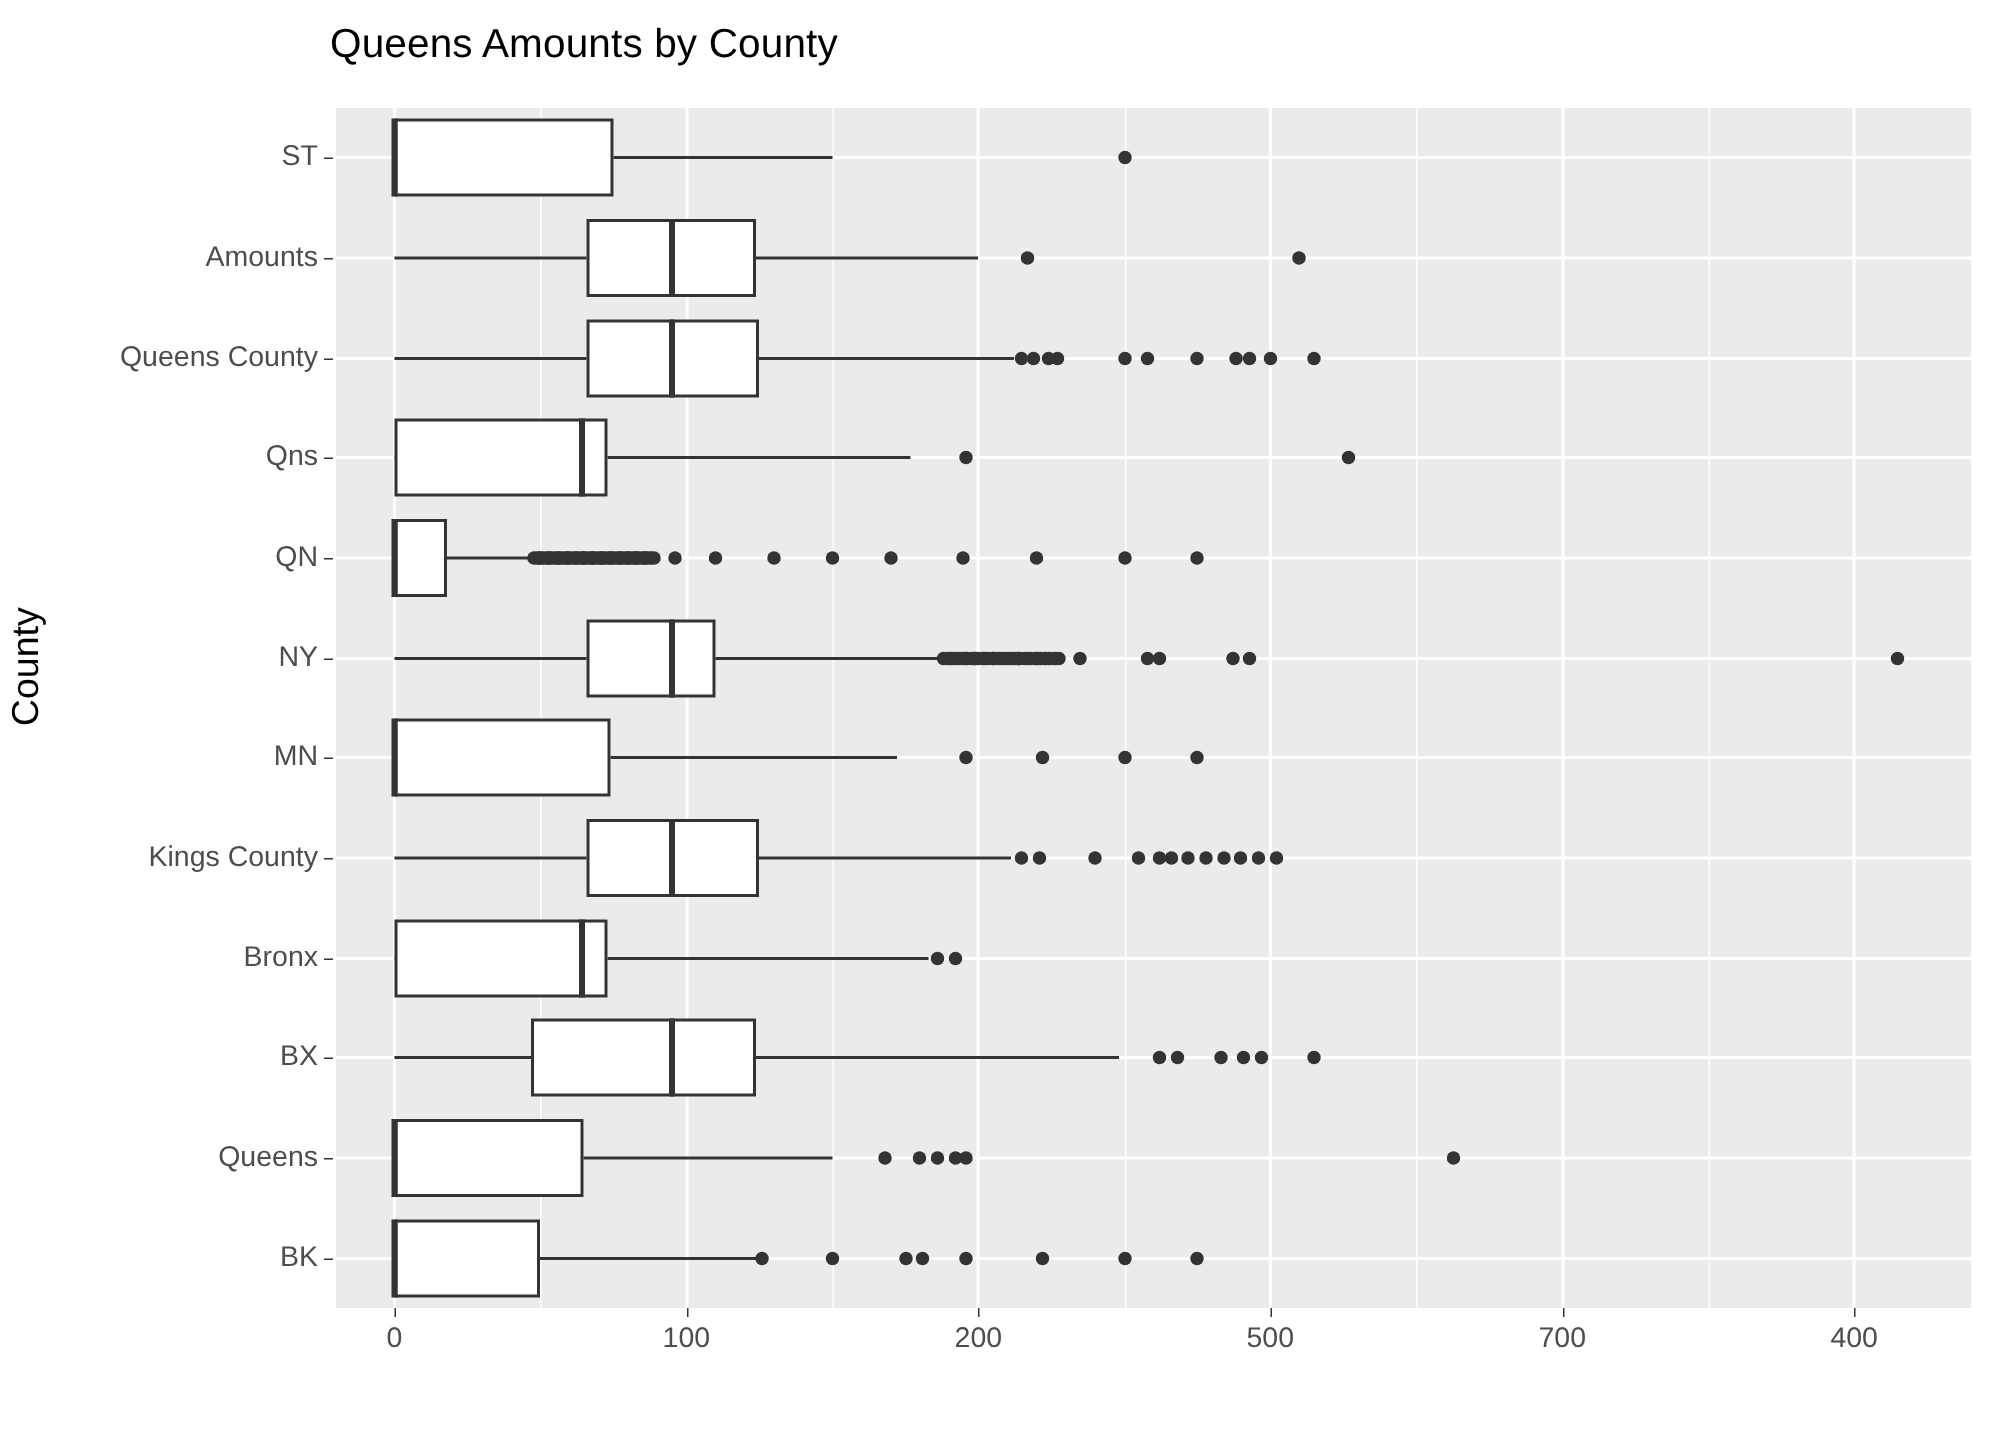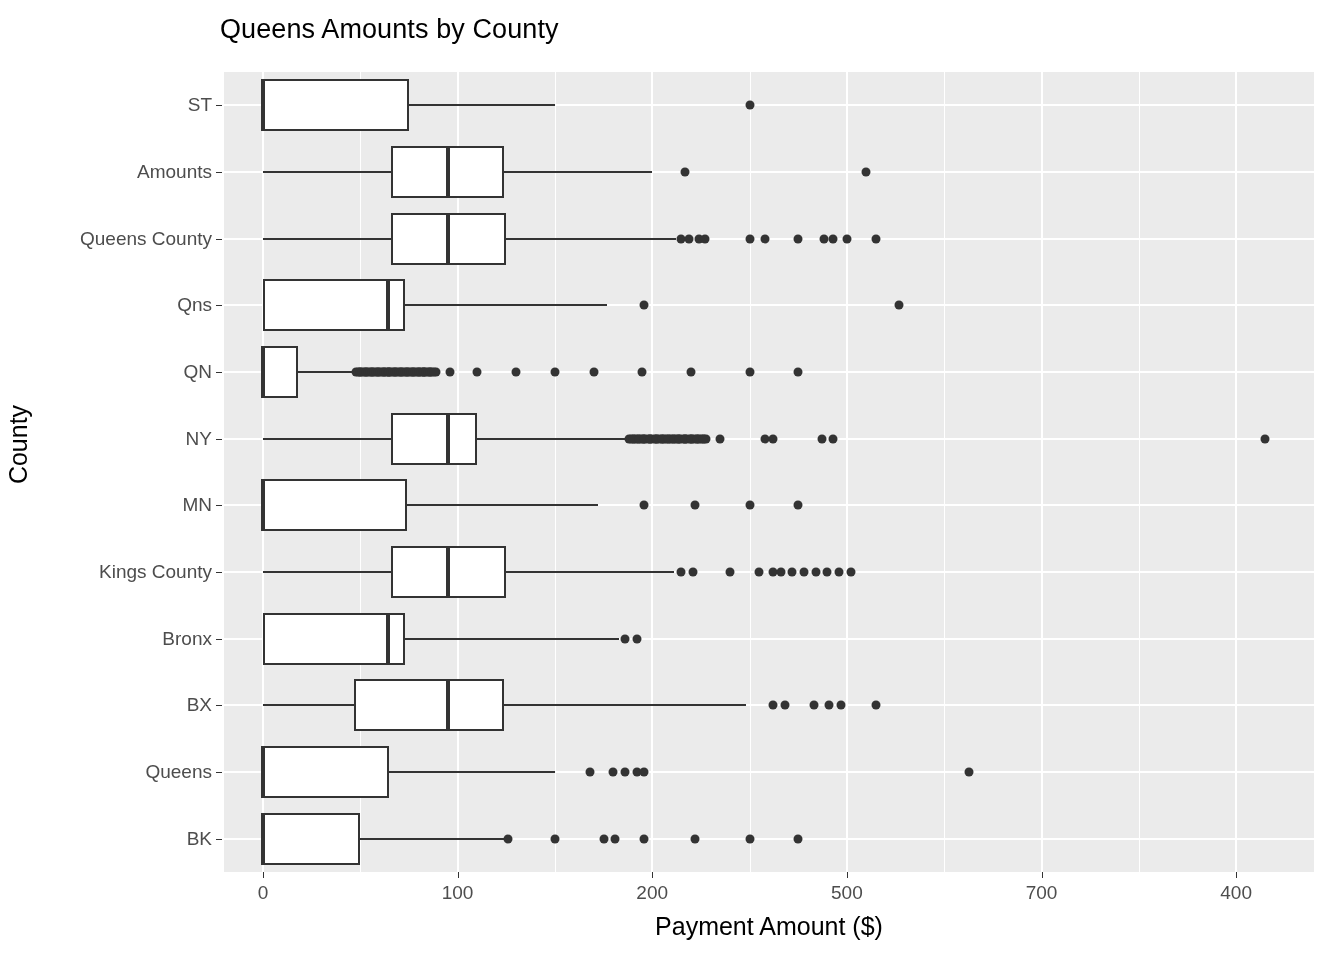--- a/index.html
+++ b/index.html
@@ -379,21 +379,20 @@
       <div class="ytick-label" style="top: 500px;">Kings County</div>
       <div class="ytick-label" style="top: 433.333px;">MN</div>
       <div class="ytick-label" style="top: 366.667px;">NY</div>
       <div class="ytick-label" style="top: 300px;">QN</div>
       <div class="ytick-label" style="top: 233.333px; text-align: right;">Qns</div>
       <div class="ytick-label" style="top: 166.667px;">Queens County</div>
       <div class="ytick-label" style="top: 100px;">Amounts</div>
       <div class="ytick-label" style="top: 33.3333px;">ST</div>
     </div>
 
-  <div id="x-axis-title">Payment Amount ($)</div>
   <div id="y-axis-title">County</div>
 
 <div class="ytick-mark" style="top: 838.667px;"></div>
     <div class="ytick-mark" style="top: 772px;"></div>
     <div class="ytick-mark" style="top: 705.333px;"></div>
     <div class="ytick-mark" style="top: 638.667px;"></div>
     <div class="ytick-mark" style="top: 572px;"></div>
     <div class="ytick-mark" style="top: 505.333px;"></div>
     <div class="ytick-mark" style="top: 438.667px;"></div>
     <div class="ytick-mark" style="top: 372px;"></div>

